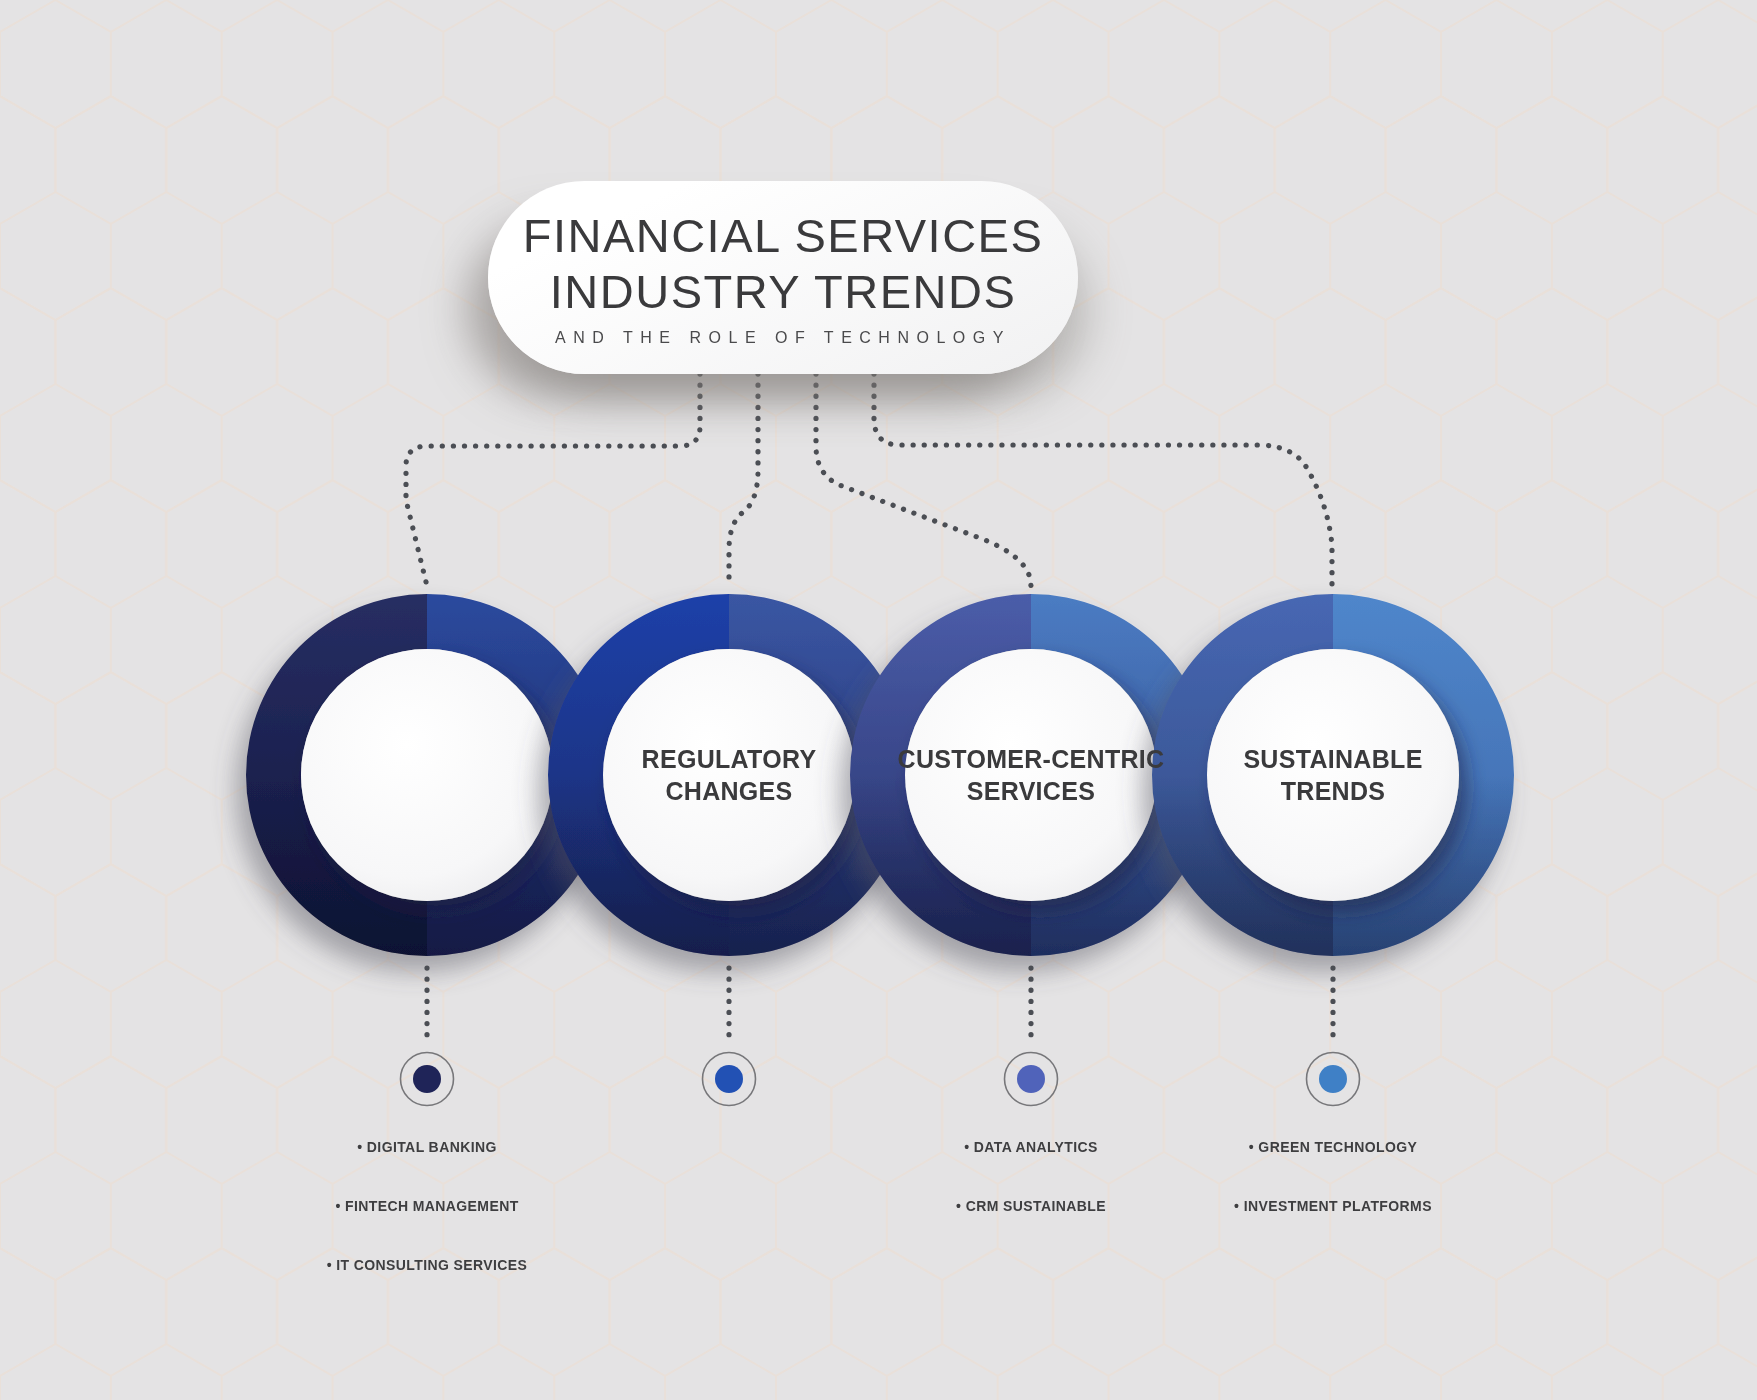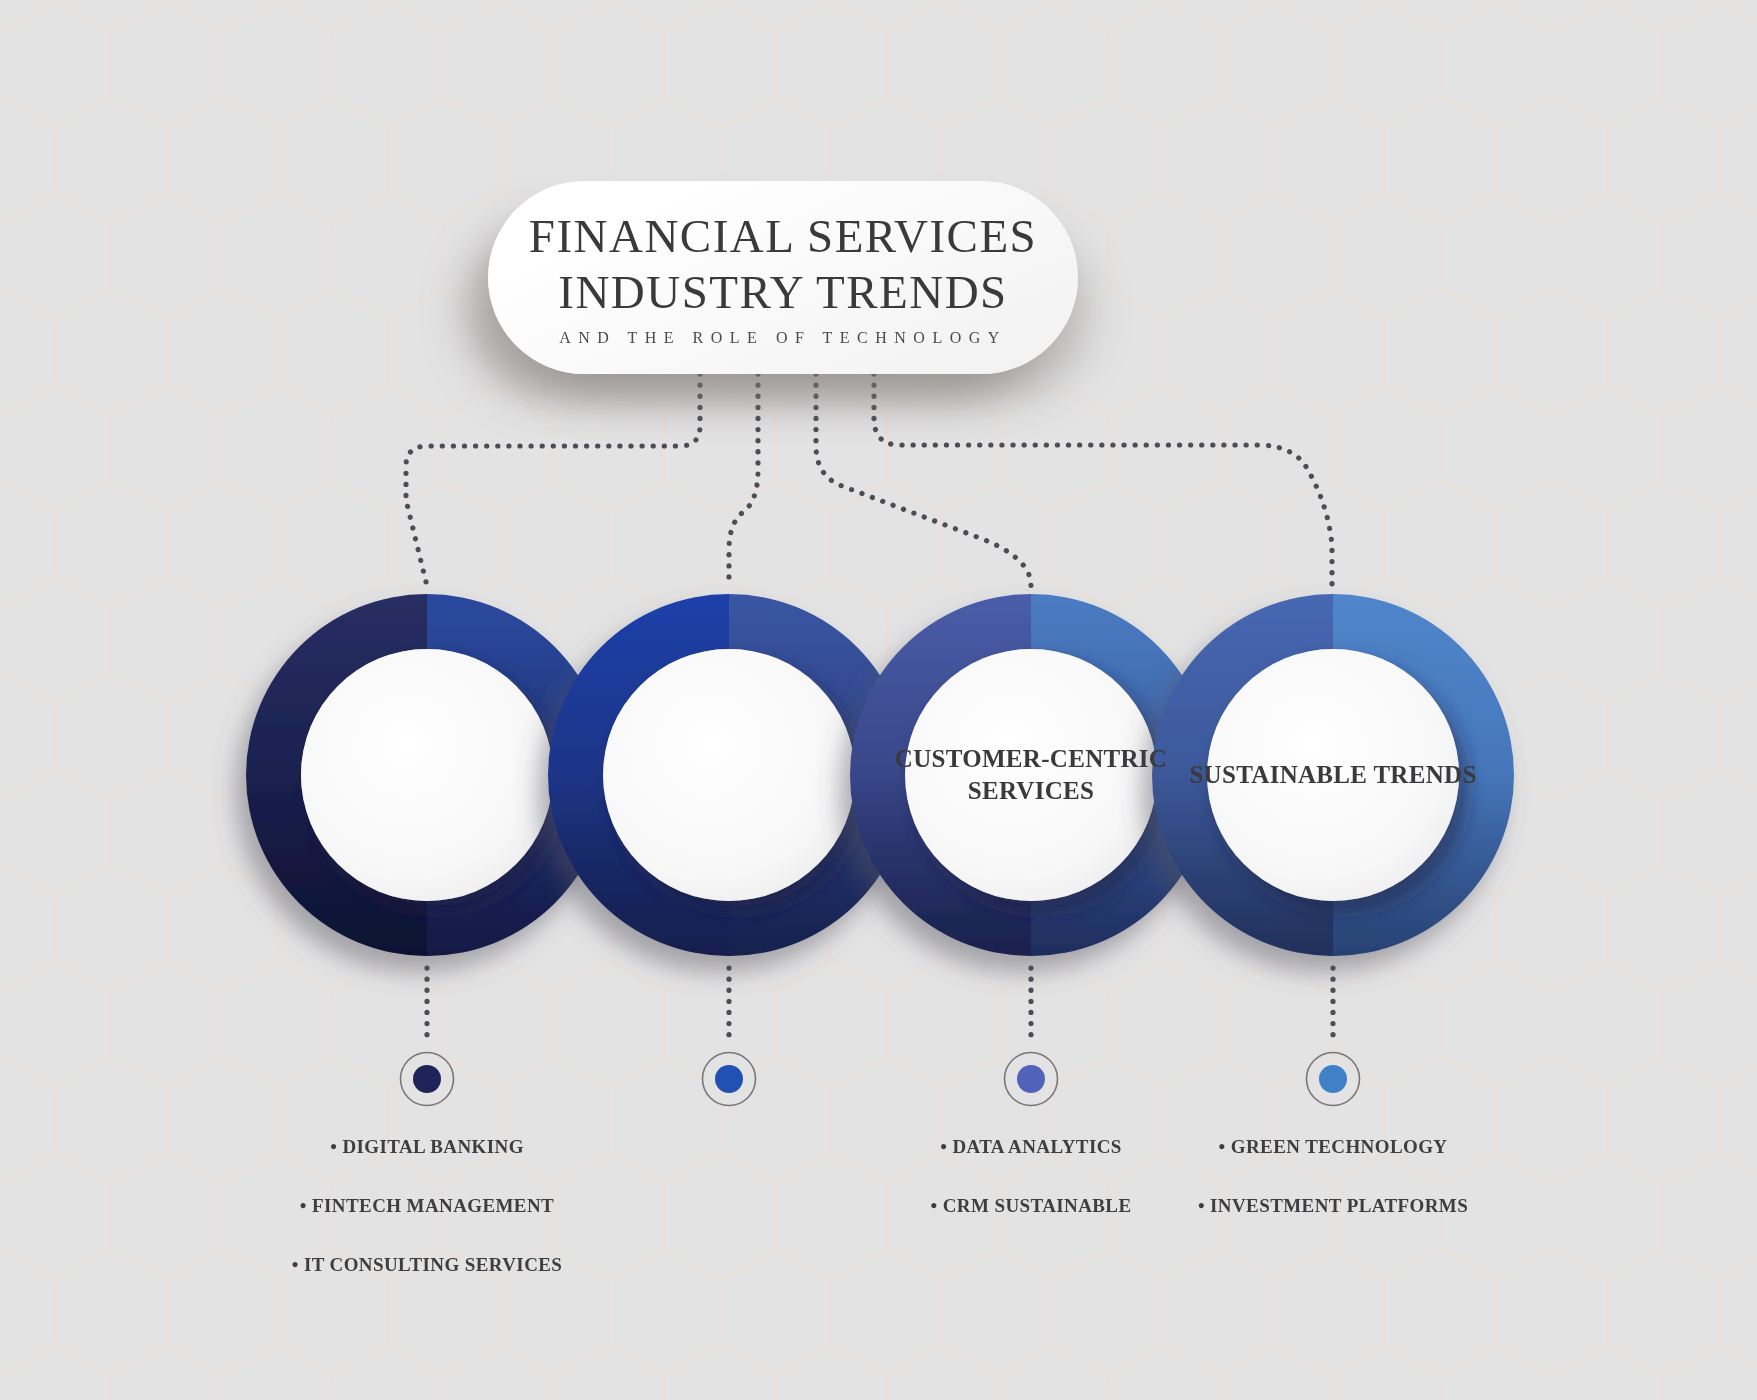--- a/index.html
+++ b/index.html
@@ -1,21 +1,21 @@
 <!DOCTYPE html>
 <html><head>
 <meta charset="utf-8">
 <style>
   html,body{margin:0;padding:0;background:#cfcfd1;}
   .canvas{
     position:relative;
     width:1757px;height:1400px;
     background:#e4e3e4;
     overflow:hidden;
-    font-family:Liberation Serif, serif;
+    font-family:Liberation Sans, sans-serif;
   }
   .bg-hex{position:absolute;left:0;top:0;}
   .diagram{position:absolute;left:0;top:0;}
 
   .title-pill{
     position:absolute;
     left:488px;top:181px;width:590px;height:193px;
     border-radius:97px;
     background:linear-gradient(155deg,#ffffff 20%,#f1f1f2 100%);
     box-shadow:-30px 32px 40px -8px rgba(124,119,114,0.55),
@@ -40,21 +40,21 @@
     font-size:25px;font-weight:700;color:#3a3a3c;
     line-height:1.3;letter-spacing:0.3px;
   }
 
   .bullet-col{
     position:absolute;top:1130px;width:330px;
     text-align:center;
   }
   .bullet-item{
     height:33px;margin-bottom:26px;
-    font-size:19px;font-weight:700;color:#3e3e40;
+    font-size:14px;font-weight:700;color:#3e3e40;
     letter-spacing:0.4px;white-space:nowrap;
     display:flex;align-items:center;justify-content:center;
   }
   .bullet-item::before{
     content:"\2022\00a0";
     color:#3e3e40;
   }
 </style>
 </head>
 <body>
@@ -163,20 +163,21 @@
       <circle cx="1333" cy="1079" r="26.5" fill="none" stroke="#77777a" stroke-width="1.6"></circle>
       <circle cx="1333" cy="1079" r="14" fill="#3f80c6"></circle>
     </svg>
 
   <div class="title-pill">
     <div class="title-line">FINANCIAL SERVICES</div>
     <div class="title-line">INDUSTRY TRENDS</div>
     <div class="title-sub">AND THE ROLE OF TECHNOLOGY</div>
   </div>
 
+  <div class="ring-label" style="left:585px;top:710px;">REGULATORY CHANGES</div>
   <div class="ring-label" style="left:887px;top:710px;">CUSTOMER-CENTRIC SERVICES</div>
   <div class="ring-label" style="left:1189px;top:710px;">SUSTAINABLE TRENDS</div>
 
   <div class="bullet-col" style="left:262px;">
     <div class="bullet-item">DIGITAL BANKING</div>
     <div class="bullet-item">FINTECH MANAGEMENT</div>
     <div class="bullet-item">IT CONSULTING SERVICES</div>
   </div>
   <div class="bullet-col" style="left:866px;">
     <div class="bullet-item">DATA ANALYTICS</div>

